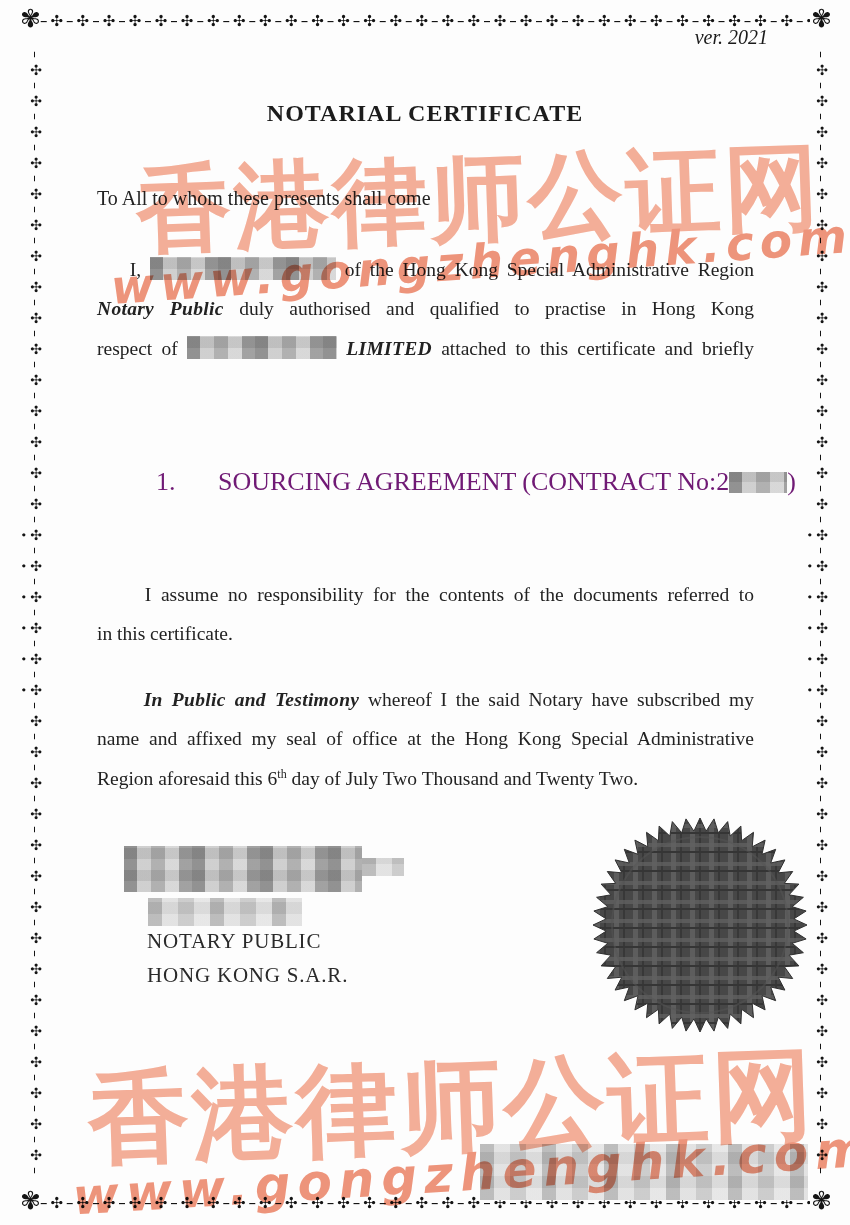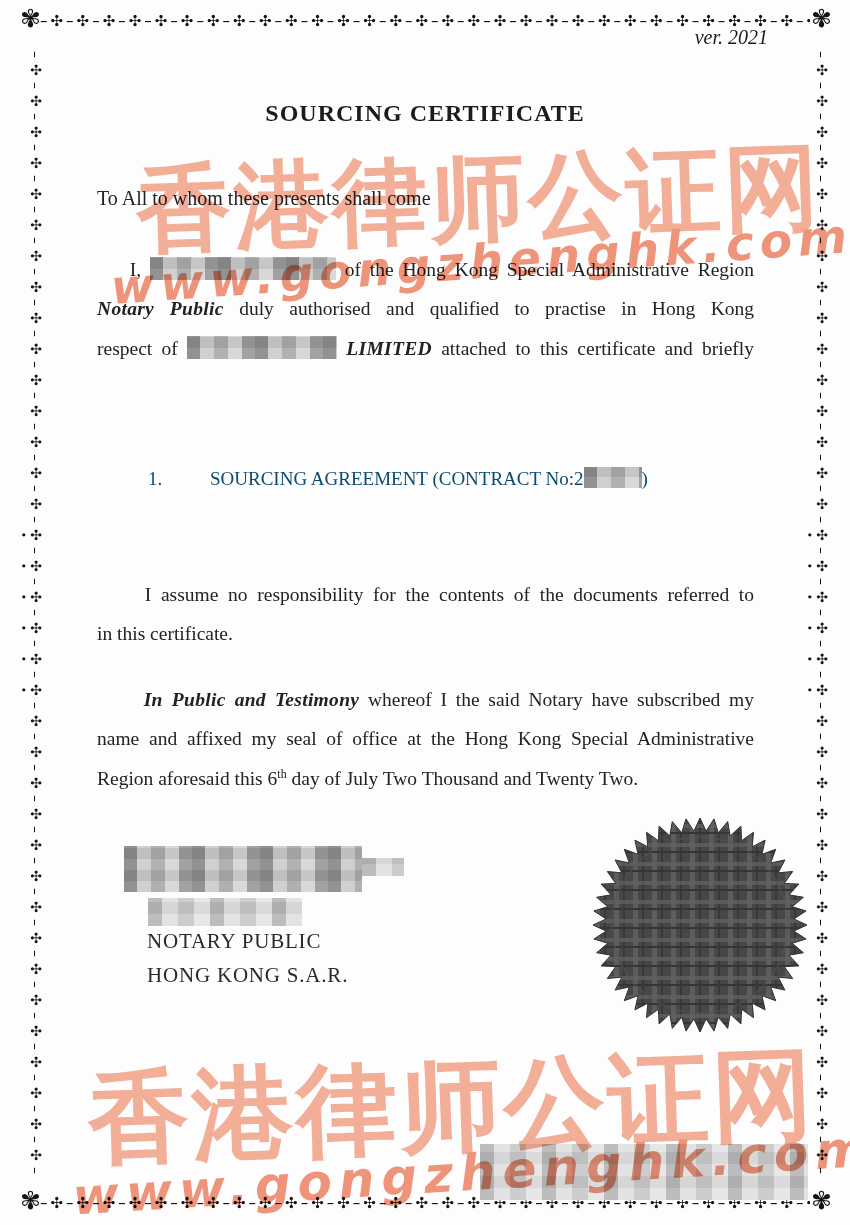--- a/index.html
+++ b/index.html
@@ -44,21 +44,21 @@
   .p1{top:256px;}
   .p2{top:557px;margin-top:24px;}
   .p3{top:686px;}
   .tline{height:39.3px;line-height:28px;white-space:nowrap;}
   .jline{height:39.3px;line-height:28px;text-align:justify;text-align-last:justify;}
   .ind1{display:inline-block;width:24px;}
   .ind2{display:inline-block;width:38px;}
   em.phrase{font-style:italic;font-weight:700;letter-spacing:0.3px;}
   sup{font-size:12px;line-height:0;}
   .listitem{
-    position:absolute;top:467px;left:148px;font-size:19px;color:#0c4a6e;white-space:nowrap;
+    position:absolute;top:467px;left:156px;font-size:26px;color:#701a75;white-space:nowrap;
   }
   .listitem .num{display:inline-block;width:62px;}
   
   .mosaic{
     background-color:#c6c6c6;
     background-image:
       repeating-linear-gradient(90deg, rgba(90,90,90,.55) 0 13px, rgba(200,200,200,.45) 13px 27px,
         rgba(140,140,140,.5) 27px 41px, rgba(220,220,220,.4) 41px 55px, rgba(110,110,110,.5) 55px 68px),
       repeating-linear-gradient(0deg, rgba(255,255,255,.28) 0 11px, rgba(150,150,150,.3) 11px 22px);
   }
@@ -100,21 +100,21 @@
   <div class="border-h border-top">–✣–✣–✣–✣–✣–✣–✣–✣–✣–✣–✣–✣–✣–✣–✣–✣–✣–✣–✣–✣–✣–✣–✣–✣–✣–✣–✣–✣–✣–✣–✣–✣–✣–✣–✣–✣–✣–✣–✣–✣–✣–✣</div>
   <div class="border-h border-bottom">–✣–✣–✣–✣–✣–✣–✣–✣–✣–✣–✣–✣–✣–✣–✣–✣–✣–✣–✣–✣–✣–✣–✣–✣–✣–✣–✣–✣–✣–✣–✣–✣–✣–✣–✣–✣–✣–✣–✣–✣–✣–✣</div>
   <div class="border-v border-left">–✣–✣–✣–✣–✣–✣–✣–✣–✣–✣–✣–✣–✣–✣–✣–✣–✣–✣–✣–✣–✣–✣–✣–✣–✣–✣–✣–✣–✣–✣–✣–✣–✣–✣–✣–✣–✣–✣–✣–✣–✣–✣</div>
   <div class="border-v border-right">–✣–✣–✣–✣–✣–✣–✣–✣–✣–✣–✣–✣–✣–✣–✣–✣–✣–✣–✣–✣–✣–✣–✣–✣–✣–✣–✣–✣–✣–✣–✣–✣–✣–✣–✣–✣–✣–✣–✣–✣–✣–✣</div>
   <span class="corner c-tl">✾</span>
   <span class="corner c-tr">✾</span>
   <span class="corner c-bl">✾</span>
   <span class="corner c-br">✾</span>
 
   <div class="ver">ver. 2021</div>
-  <h1 class="title">SOURCING CERTIFICATE</h1>
+  <h1 class="title">NOTARIAL CERTIFICATE</h1>
   <div class="salutation">To All to whom these presents shall come</div>
 
   <div class="para p1">
     <div class="jline">
       <span class="ind1"></span>
       <span>I,</span>
       <span class="redact-inline r-name mosaic"></span>
       <span>of the Hong Kong Special Administrative Region</span>
     </div>
     <div class="jline">

